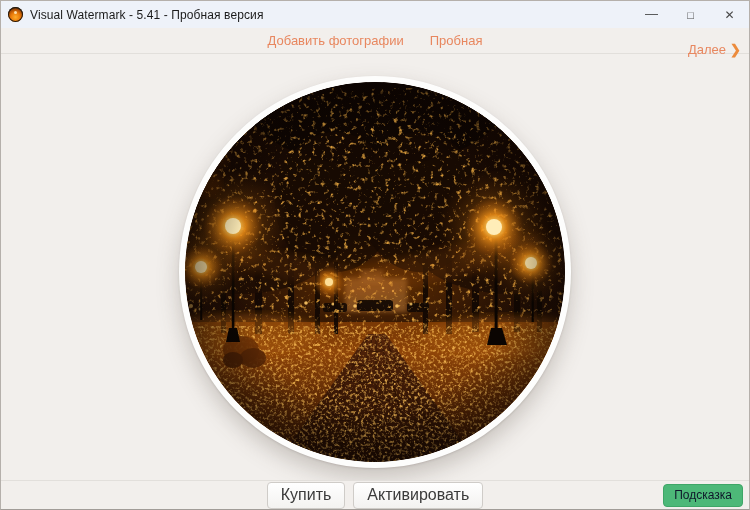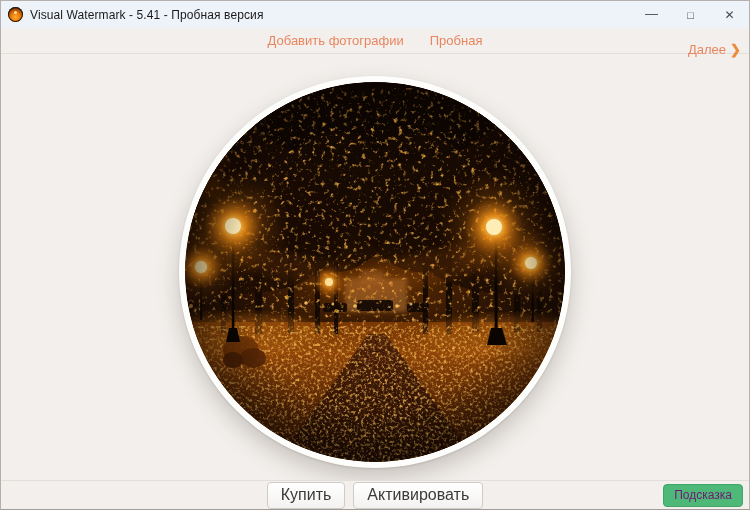--- a/index.html
+++ b/index.html
@@ -94,21 +94,21 @@
     background: linear-gradient(#ffffff, #f3f2f0);
     border: 1px solid #cfccc8;
     border-radius: 4px;
     padding: 3px 13px 4px 13px;
     cursor: pointer;
   }
   .btn-hint {
     position: absolute; right: 6px;
     background: #4db878;
     border: 1px solid #3fa667;
-    color: #701a75;
+    color: #0f172a;
     font-size: 12px;
     border-radius: 4px;
     padding: 3px 10px 4px 10px;
     cursor: pointer;
   }
 </style>
 </head>
 <body>
 
 <div class="window">

